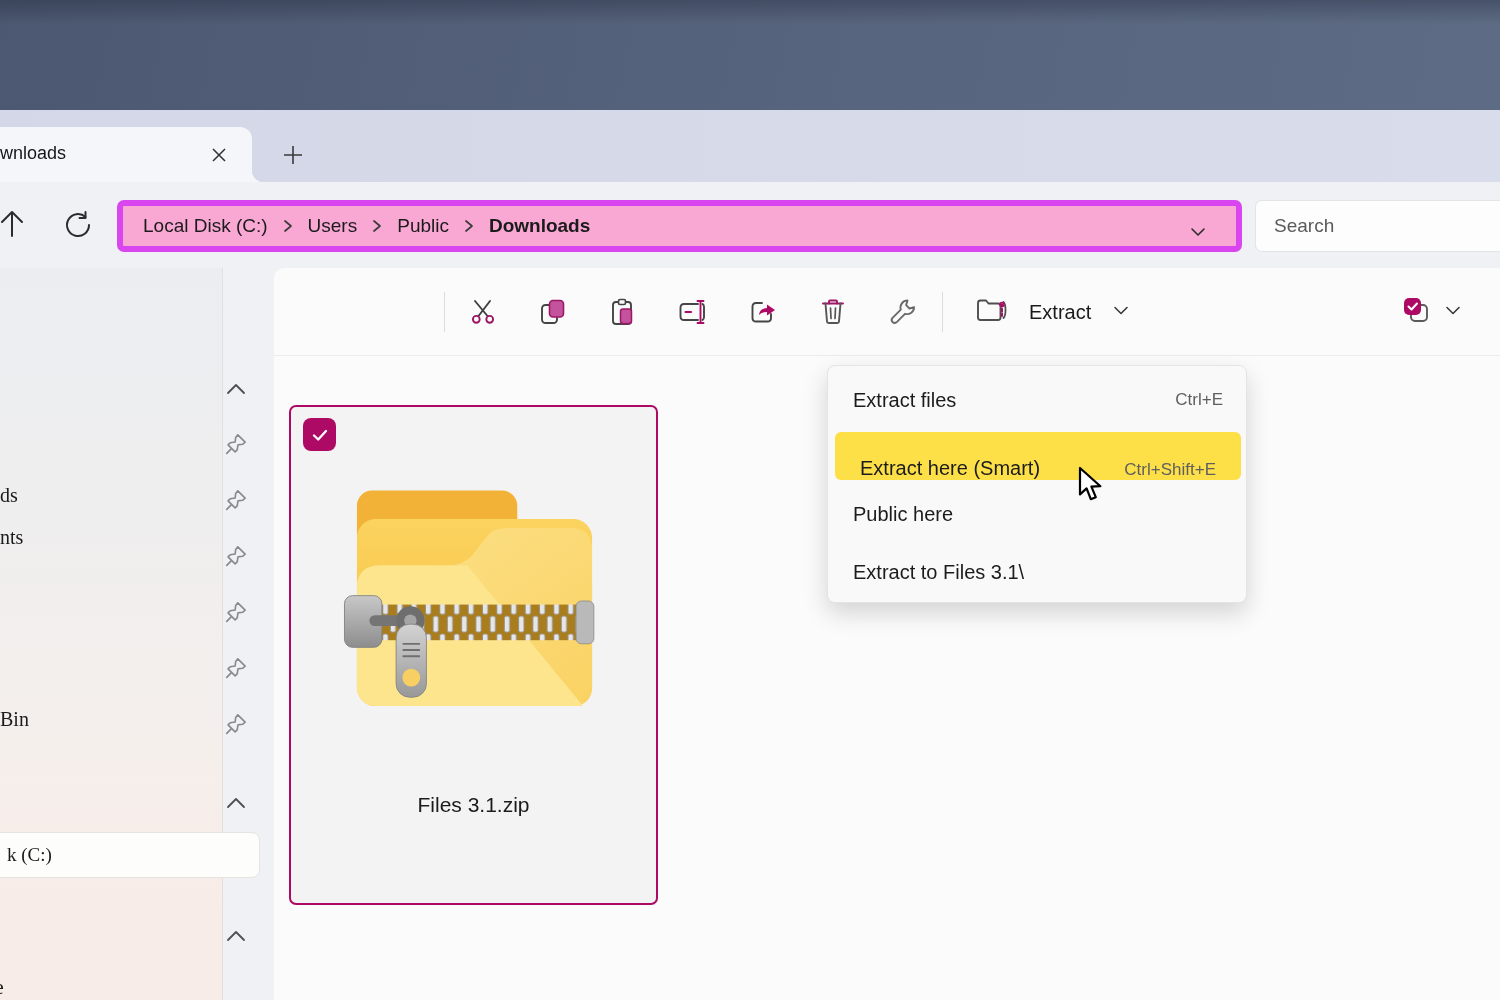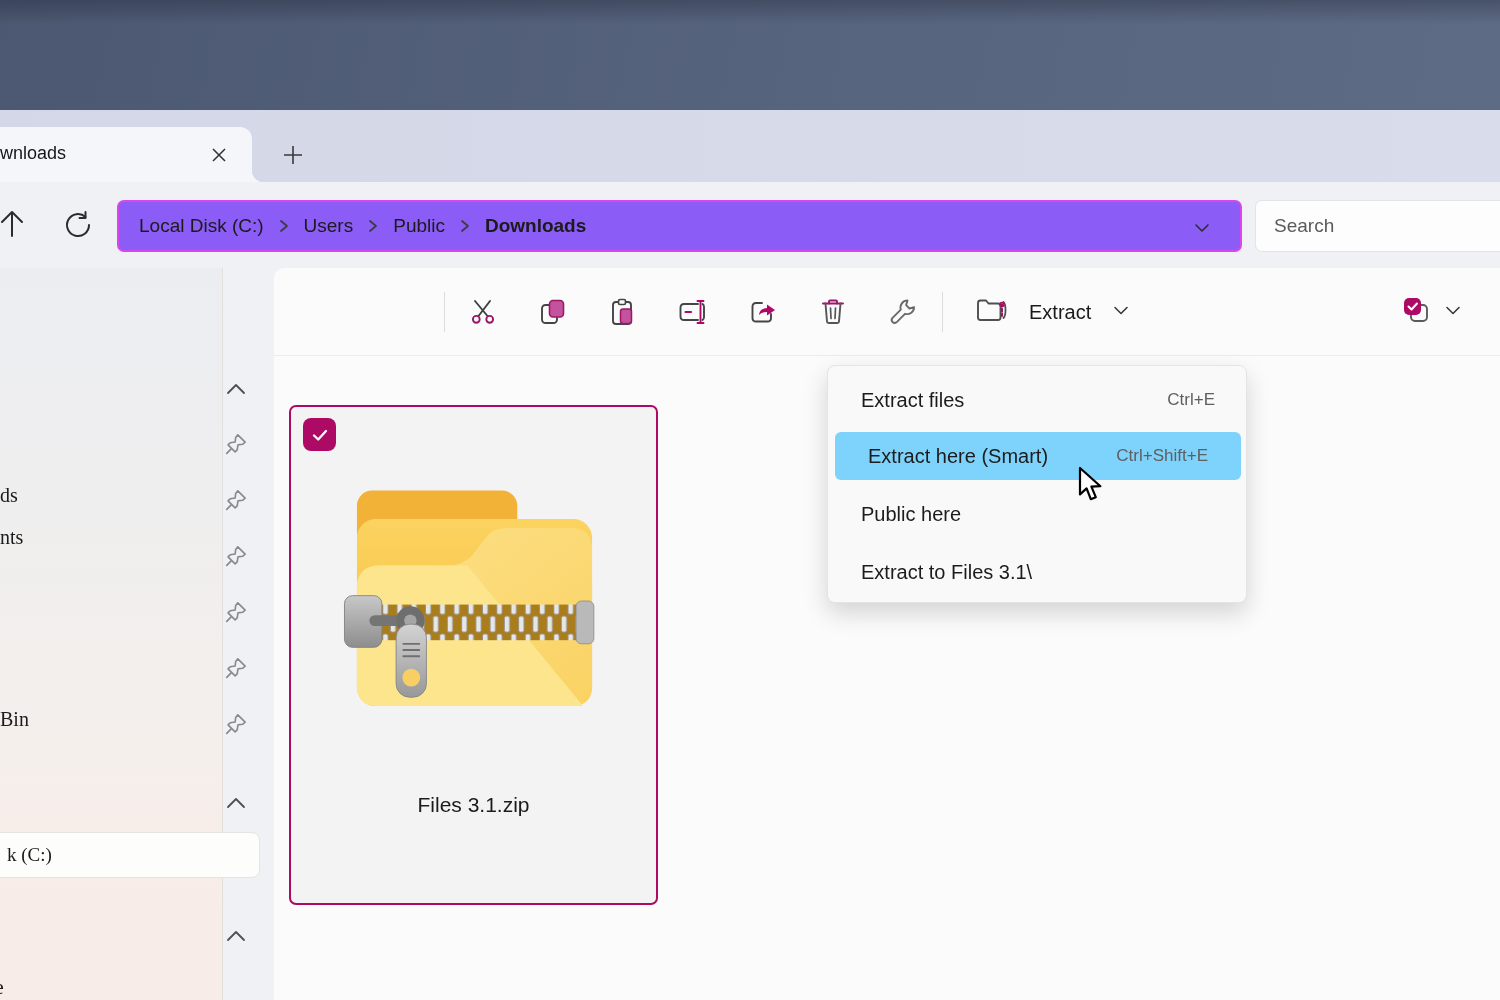--- a/index.html
+++ b/index.html
@@ -23,21 +23,21 @@
   .tab-close { position:absolute; left:202px; top:11px; width:34px; height:34px;
     display:flex; align-items:center; justify-content:center; border-radius:6px; cursor:default; }
   .newtab { position:absolute; left:276px; top:28px; width:34px; height:34px;
     display:flex; align-items:center; justify-content:center; border-radius:6px; }
 
   
   .navrow { position:absolute; left:0; top:182px; width:1500px; height:86px; background:#f0f1f5; }
   .nav-up { position:absolute; left:-7px; top:23px; width:38px; height:38px; display:flex; align-items:center; justify-content:center; }
   .nav-refresh { position:absolute; left:58px; top:23px; width:40px; height:40px; display:flex; align-items:center; justify-content:center; }
   .crumbbar { position:absolute; left:117px; top:18px; width:1125px; height:52px;
-    background:#8b5cf6; border:2px solid #d946ef; border-radius:7px;
+    background:#f9a8d4; border:6px solid #d946ef; border-radius:7px;
     display:flex; align-items:center; padding:0 20px; gap:14px; }
   .crumb { font-size:19px; color:#1b1b1b; white-space:nowrap; }
   .crumb.current { font-weight:700; }
   .crumb-sep { display:flex; align-items:center; }
   .crumb-chevron { position:absolute; right:28px; top:16px; }
   .searchbar { position:absolute; left:1255px; top:18px; width:268px; height:52px;
     background:#fdfdfe; border:1px solid #e3e4e8; border-radius:7px; }
   .searchbar input { width:100%; height:100%; border:none; outline:none; background:transparent;
     font-family:"Liberation Sans",sans-serif; font-size:19px; padding:0 18px; color:#1b1b1b; }
   .searchbar input::placeholder { color:#5a5a5a; opacity:1; }
@@ -71,22 +71,22 @@
   .tile-check { position:absolute; left:12px; top:11px; width:33px; height:33px;
     background:#ad0a66; border-radius:8px; display:flex; align-items:center; justify-content:center; }
   .tile-icon { position:absolute; left:41px; top:50px; width:285px; height:272px; }
   .tile-name { position:absolute; left:0; top:386px; width:100%; text-align:center; font-size:21px; color:#1b1b1b; }
 
   
   .menu { position:absolute; left:827px; top:365px; width:420px; height:238px;
     background:#f9f9f9; border:1px solid #e4e4e4; border-radius:8px;
     box-shadow:0 10px 24px rgba(0,0,0,.16); }
   .menu-item { position:absolute; left:0; width:420px; height:48px;
-    display:flex; align-items:center; justify-content:space-between; padding:0 33px; }
-  .menu-item.hl { left:7px; width:406px; background:#7dd3fc; border-radius:6px; }
+    display:flex; align-items:center; justify-content:space-between; padding:0 25px; }
+  .menu-item.hl { left:7px; width:406px; background:#fde047; border-radius:6px;align-items:flex-end; }
   .menu-item .mi-label { font-size:20px; color:#1c1c1c; white-space:nowrap; }
   .menu-item .mi-shortcut { font-size:17px; color:#5f5f5f; white-space:nowrap; }
 
   .cursor { position:absolute; left:1078px; top:466px; }
 </style>
 </head>
 <body>
 
 <div class="screen">
 

